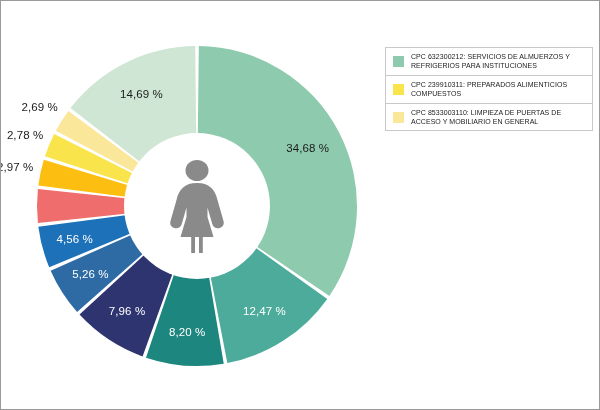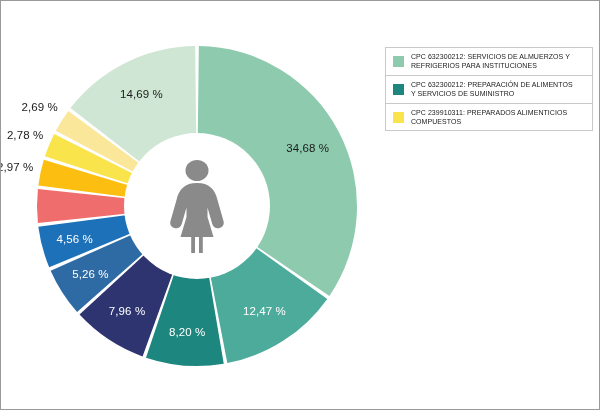--- a/index.html
+++ b/index.html
@@ -150,22 +150,22 @@
       </svg>
     </div>
   </div>
 
   <div id="legend">
       <div class="legend-row">
         <span class="legend-swatch" style="background: rgb(142, 203, 174);"></span>
         <span class="legend-text">CPC 632300212: SERVICIOS DE ALMUERZOS Y REFRIGERIOS PARA INSTITUCIONES</span>
       </div>
       <div class="legend-row">
-        <span class="legend-swatch" style="background: rgb(29, 134, 126);"></span>
-        <span class="legend-text">CPC 632300212: PREPARACIÓN DE ALIMENTOS Y SERVICIOS DE SUMINISTRO</span>
+        <span class="legend-swatch" style="background: rgb(250, 228, 76);"></span>
+        <span class="legend-text">CPC 239910311: PREPARADOS ALIMENTICIOS COMPUESTOS</span>
       </div>
       <div class="legend-row">
-        <span class="legend-swatch" style="background: rgb(250, 228, 76);"></span>
-        <span class="legend-text">CPC 239910311: PREPARADOS ALIMENTICIOS COMPUESTOS</span>
+        <span class="legend-swatch" style="background: rgb(251, 231, 154);"></span>
+        <span class="legend-text">CPC 8533003110: LIMPIEZA DE PUERTAS DE ACCESO Y MOBILIARIO EN GENERAL</span>
       </div>
     </div>
 
 </div>
 
 </body></html>

